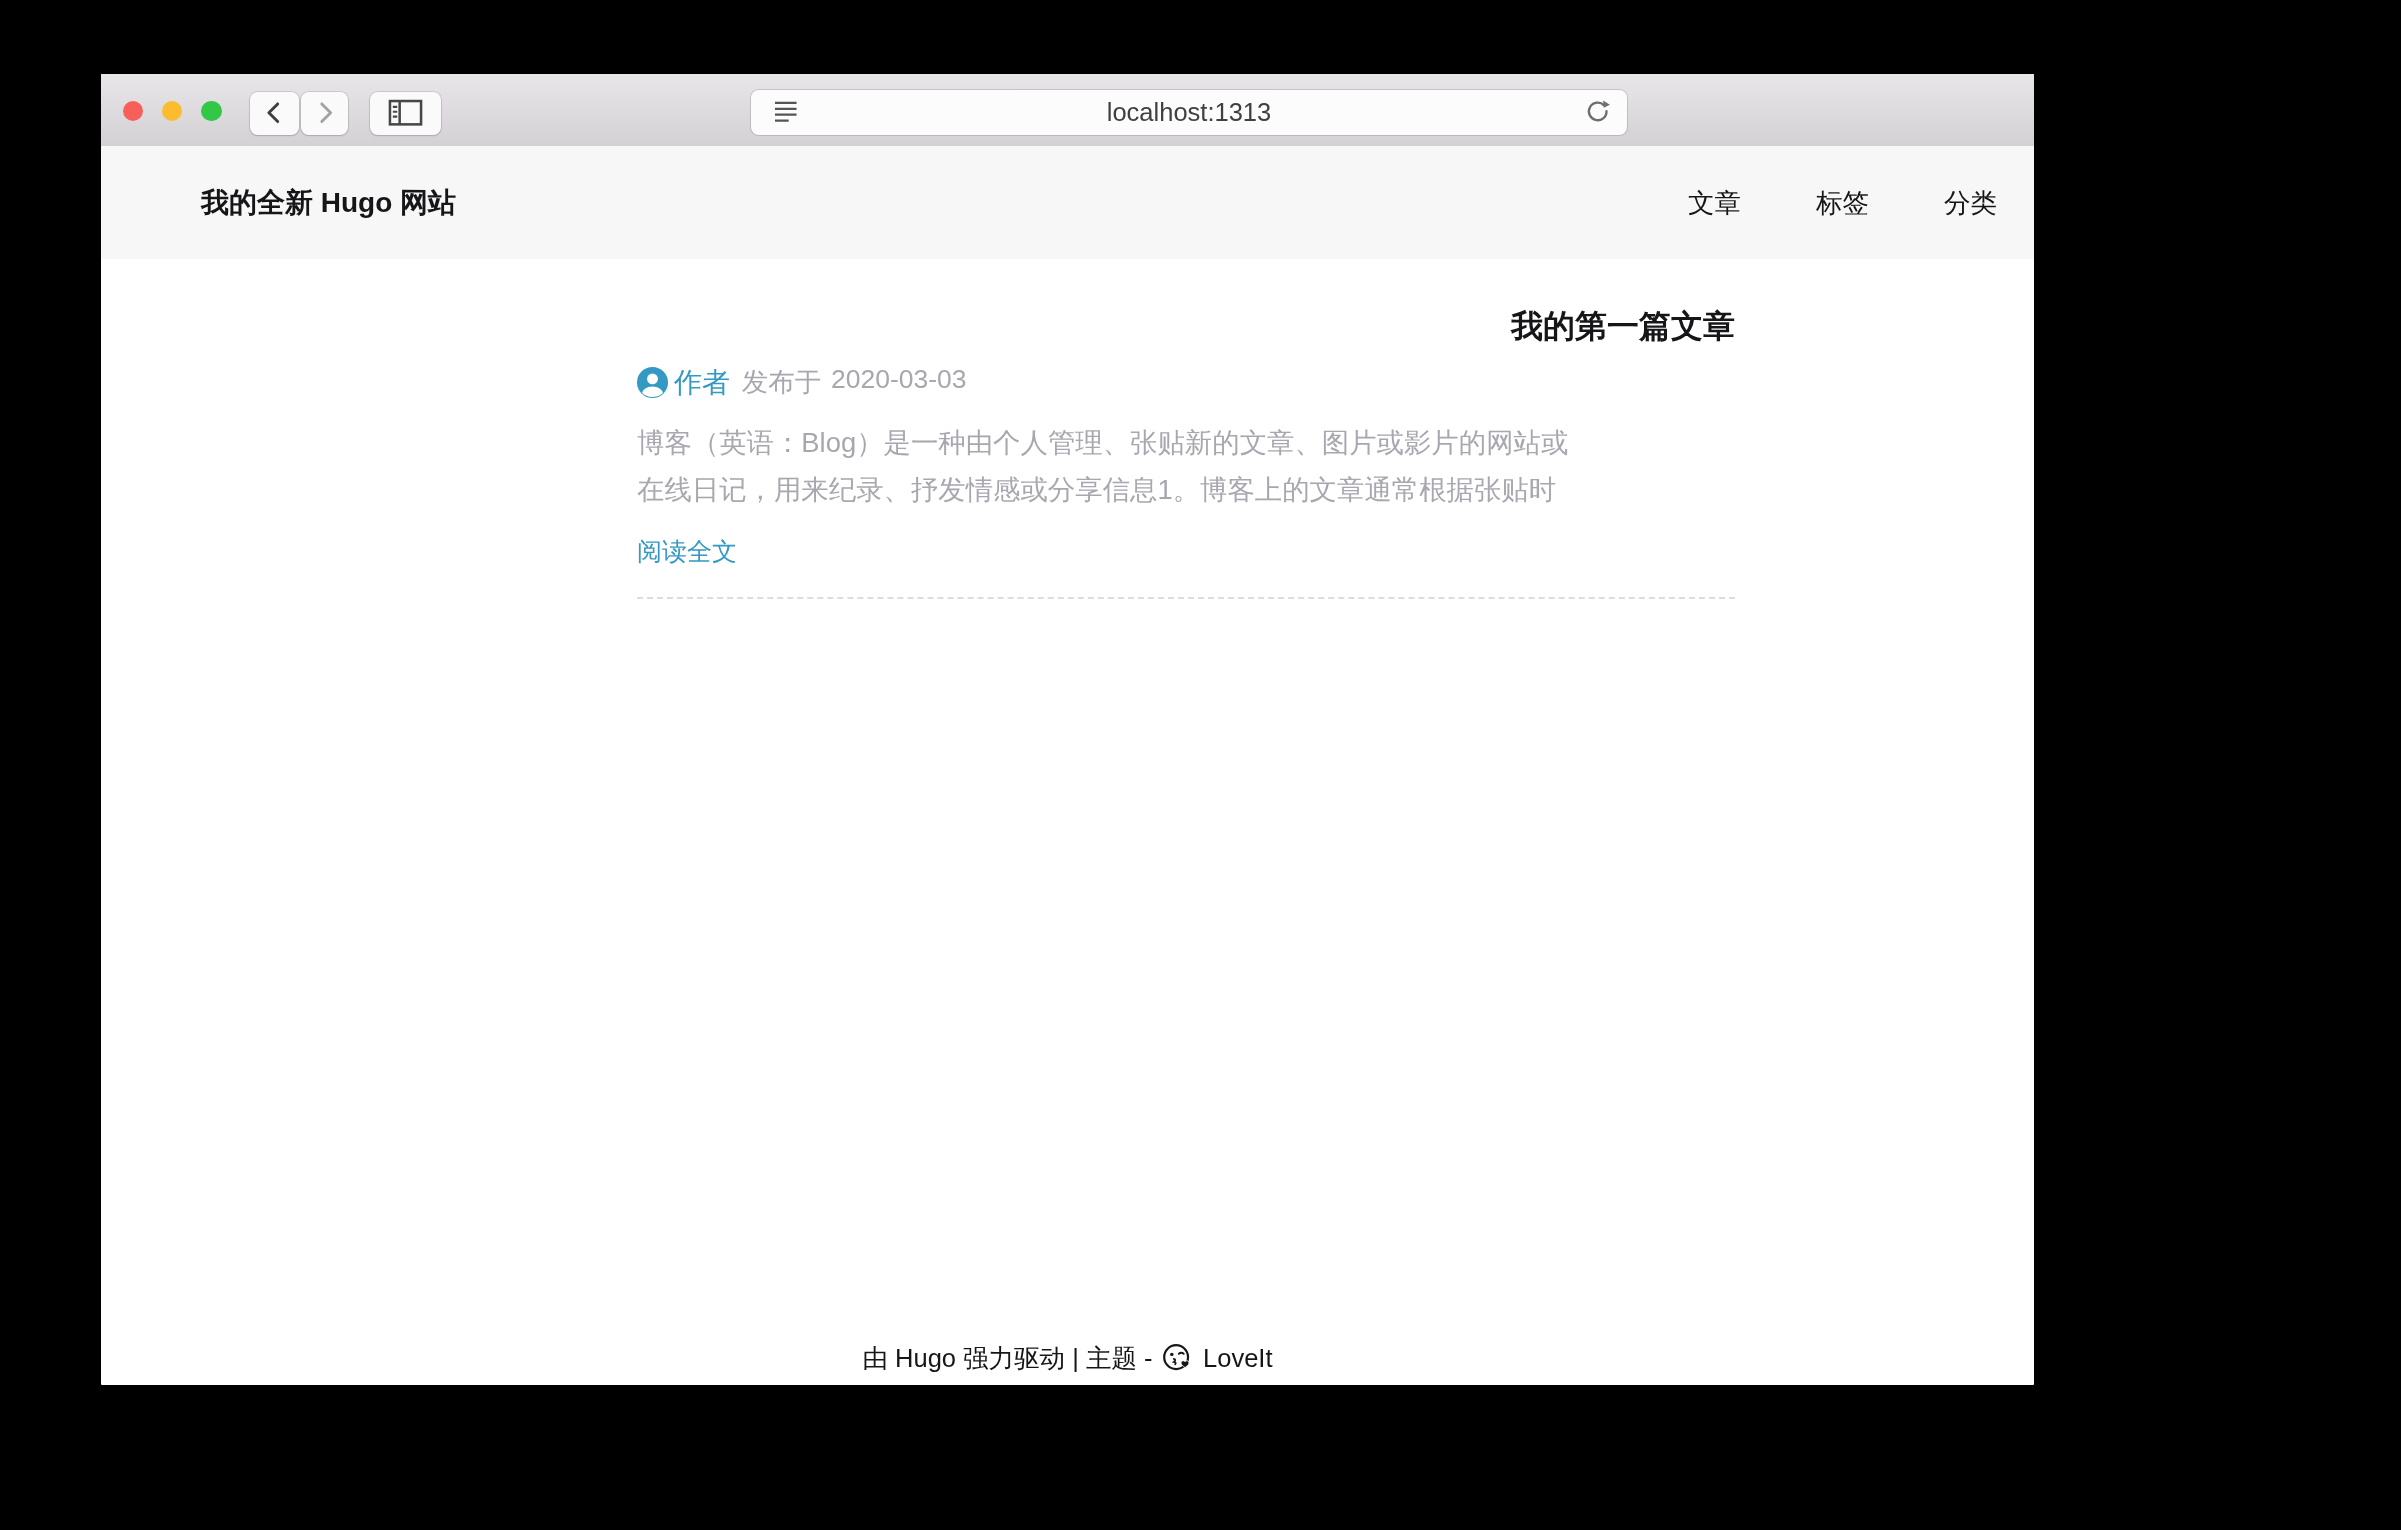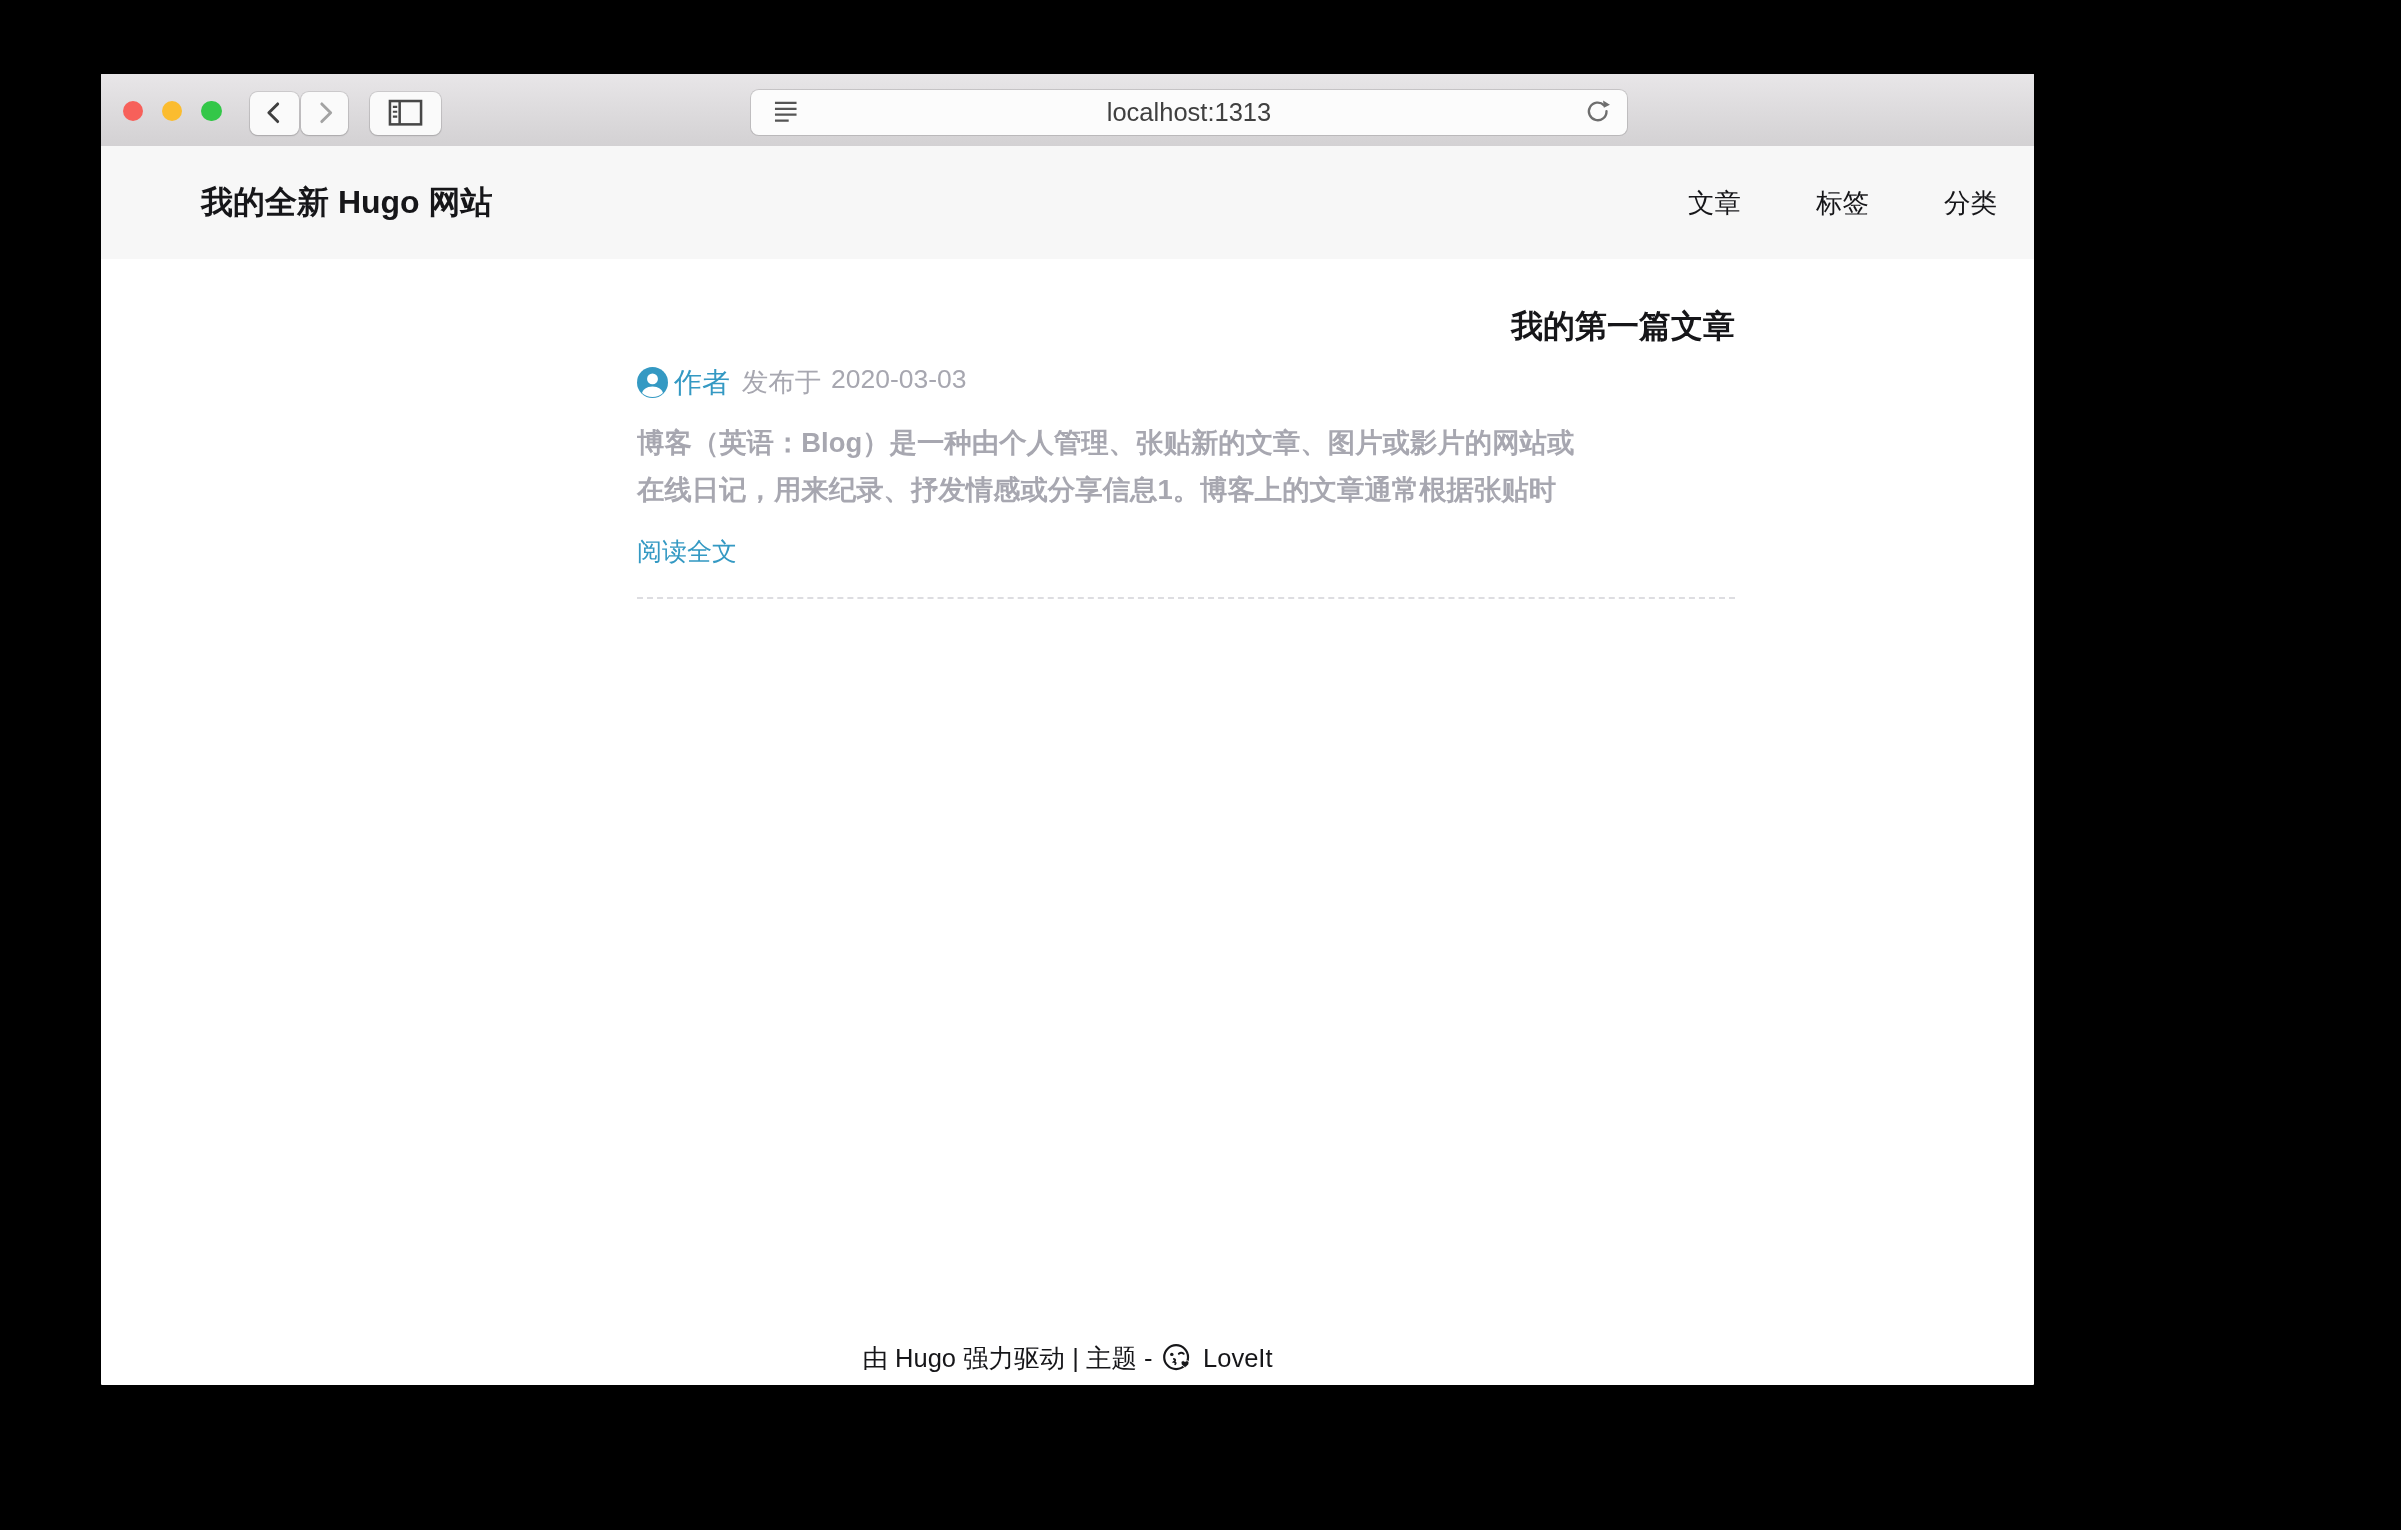--- a/index.html
+++ b/index.html
@@ -46,38 +46,38 @@
   .tab-strip{
     position:absolute;left:2128px;top:24.5px;width:50px;height:47px;background:#c7c5c7;
     display:flex;align-items:center;justify-content:center;
     font-size:35px;font-weight:300;color:#6b6b6b;
   }
   
   .site-header{
     position:absolute;left:0;top:72px;width:2178px;height:113px;background:#f7f7f7;
     display:flex;align-items:center;padding:0 94px 0 100px;box-sizing:border-box;
   }
-  .site-title{font-size:32px;font-weight:700;color:#161619;}
+  .site-title{font-size:28px;font-weight:700;color:#161619;}
   .site-nav{margin-left:auto;display:flex;align-items:center;gap:75px;}
   .nav-item{font-size:26.5px;color:#161619;cursor:pointer;}
   .nav-divider{width:2.9px;height:29px;background:#161619;border-radius:2px;}
   .theme-toggle{
     width:35px;height:35px;border-radius:50%;box-sizing:border-box;
     border:2.9px solid #16161a;
     background:linear-gradient(135deg,#ffffff 0 49%,#16161a 49% 100%);
   }
   
   .content{position:absolute;left:536px;top:184px;width:1098px;}
   .post-title{margin:47px 0 0;font-size:32px;line-height:43px;font-weight:700;color:#161619;text-align:right;}
   .post-meta{margin-top:15.7px;display:flex;align-items:flex-start;color:#a7a7b0;font-size:26.5px;}
   .author-link{display:flex;align-items:center;color:#3499c3;text-decoration:none;cursor:pointer;}
   .author-name{font-size:28px;margin-left:5.9px;}
   .pub-text{margin-left:11.8px;}
   .pub-date{margin-left:9.8px;}
-  .summary{margin-top:17.6px;font-size:27.4px;line-height:47px;color:#a7a7b0;font-weight:bold;}
+  .summary{margin-top:17.6px;font-size:27.4px;line-height:47px;color:#a7a7b0;}
   .read-more{margin-top:21.6px;font-size:25px;color:#3499c3;cursor:pointer;}
   .post-divider{margin-top:29px;border-bottom:2px dashed #dddde1;height:0;}
   
   .site-footer{
     position:absolute;left:0;right:0;bottom:3.9px;text-align:right;color:#161619;font-size:25.5px;
   }
   .footer-line1{line-height:45px;display:flex;align-items:center;justify-content:center;gap:8.8px;}
   .footer-line2{line-height:41px;}
   .theme-link{color:#161619;text-decoration:none;cursor:pointer;}
   svg{display:block;}

